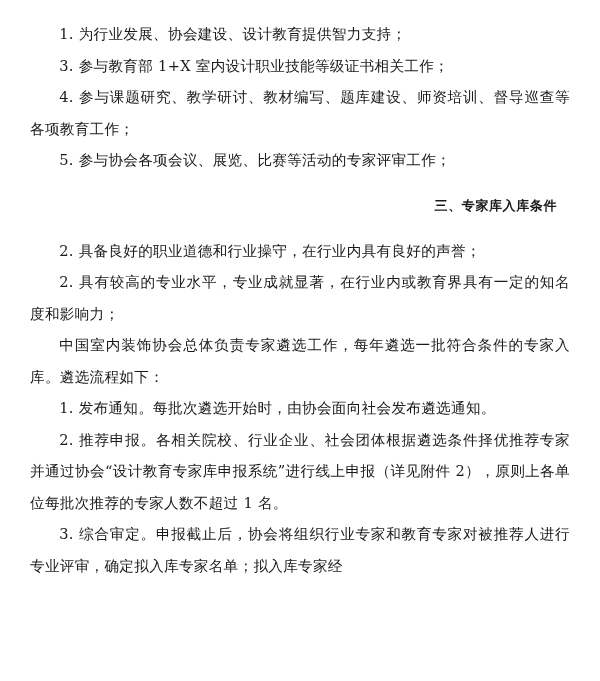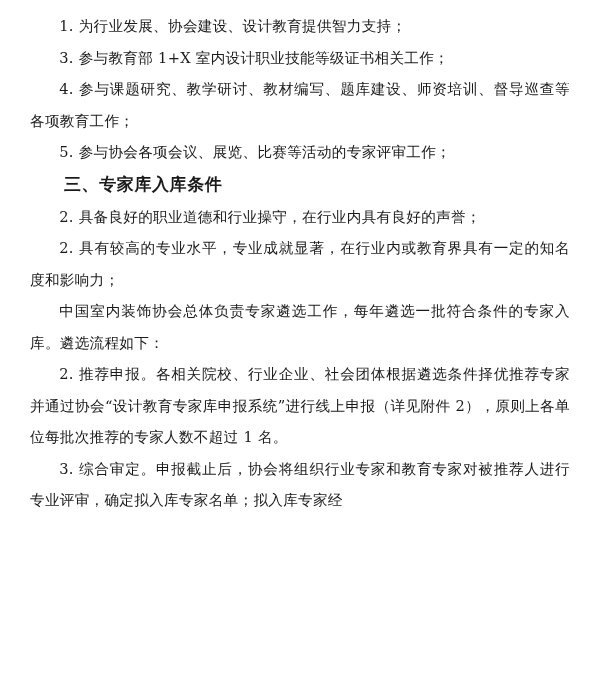--- a/index.html
+++ b/index.html
@@ -11,61 +11,63 @@
     width: 600px;
     height: 681px;
     overflow: hidden;
     font-family: "DejaVu Serif", "Liberation Serif", serif;
     color: #1a1a1a;
   }
   .page {
     position: relative;
     width: 600px;
     height: 681px;
-    padding: 4px 30px;
+    padding: 12px 30px;
     box-sizing: border-box;
   }
   .doc {
     padding-top: 6px;
   }
   p {
     margin: 0;
     font-size: 14.6px;
     line-height: 31.5px;
     text-align: justify;
     text-justify: inter-ideograph;
     letter-spacing: 0.3px;
   }
   p.indent {
     text-indent: 2em;
   }
   h2.section {
-    margin: 0;
-    font-size: 17px;
+    margin: 13px;
+    font-size: 13px;
     line-height: 33px;
     font-weight: bold;
     text-indent: 2em;
     letter-spacing: 0.6px;
+    text-align: right;
   }
 </style>
 </head>
 <body>
 
 <div class="page">
   <div class="doc">
 
     <p class="indent">1. 为行业发展、协会建设、设计教育提供智力支持；</p>
     <p class="indent">3. 参与教育部 1+X 室内设计职业技能等级证书相关工作；</p>
     <p class="indent">4. 参与课题研究、教学研讨、教材编写、题库建设、师资培训、督导巡查等各项教育工作；</p>
     <p class="indent">5. 参与协会各项会议、展览、比赛等活动的专家评审工作；</p>
 
     <h2 class="section">三、专家库入库条件</h2>
 
     <p class="indent">2. 具备良好的职业道德和行业操守，在行业内具有良好的声誉；</p>
     <p class="indent">2. 具有较高的专业水平，专业成就显著，在行业内或教育界具有一定的知名度和影响力；</p>
 
 
     <p class="indent">中国室内装饰协会总体负责专家遴选工作，每年遴选一批符合条件的专家入库。遴选流程如下：</p>
+    <p class="indent">1. 发布通知。每批次遴选开始时，由协会面向社会发布遴选通知。</p>
     <p class="indent">2. 推荐申报。各相关院校、行业企业、社会团体根据遴选条件择优推荐专家并通过协会“设计教育专家库申报系统”进行线上申报（详见附件 2），原则上各单位每批次推荐的专家人数不超过 1 名。</p>
     <p class="indent">3. 综合审定。申报截止后，协会将组织行业专家和教育专家对被推荐人进行专业评审，确定拟入库专家名单；拟入库专家经</p>
 
   </div>
 </div>
 
 </body></html>

